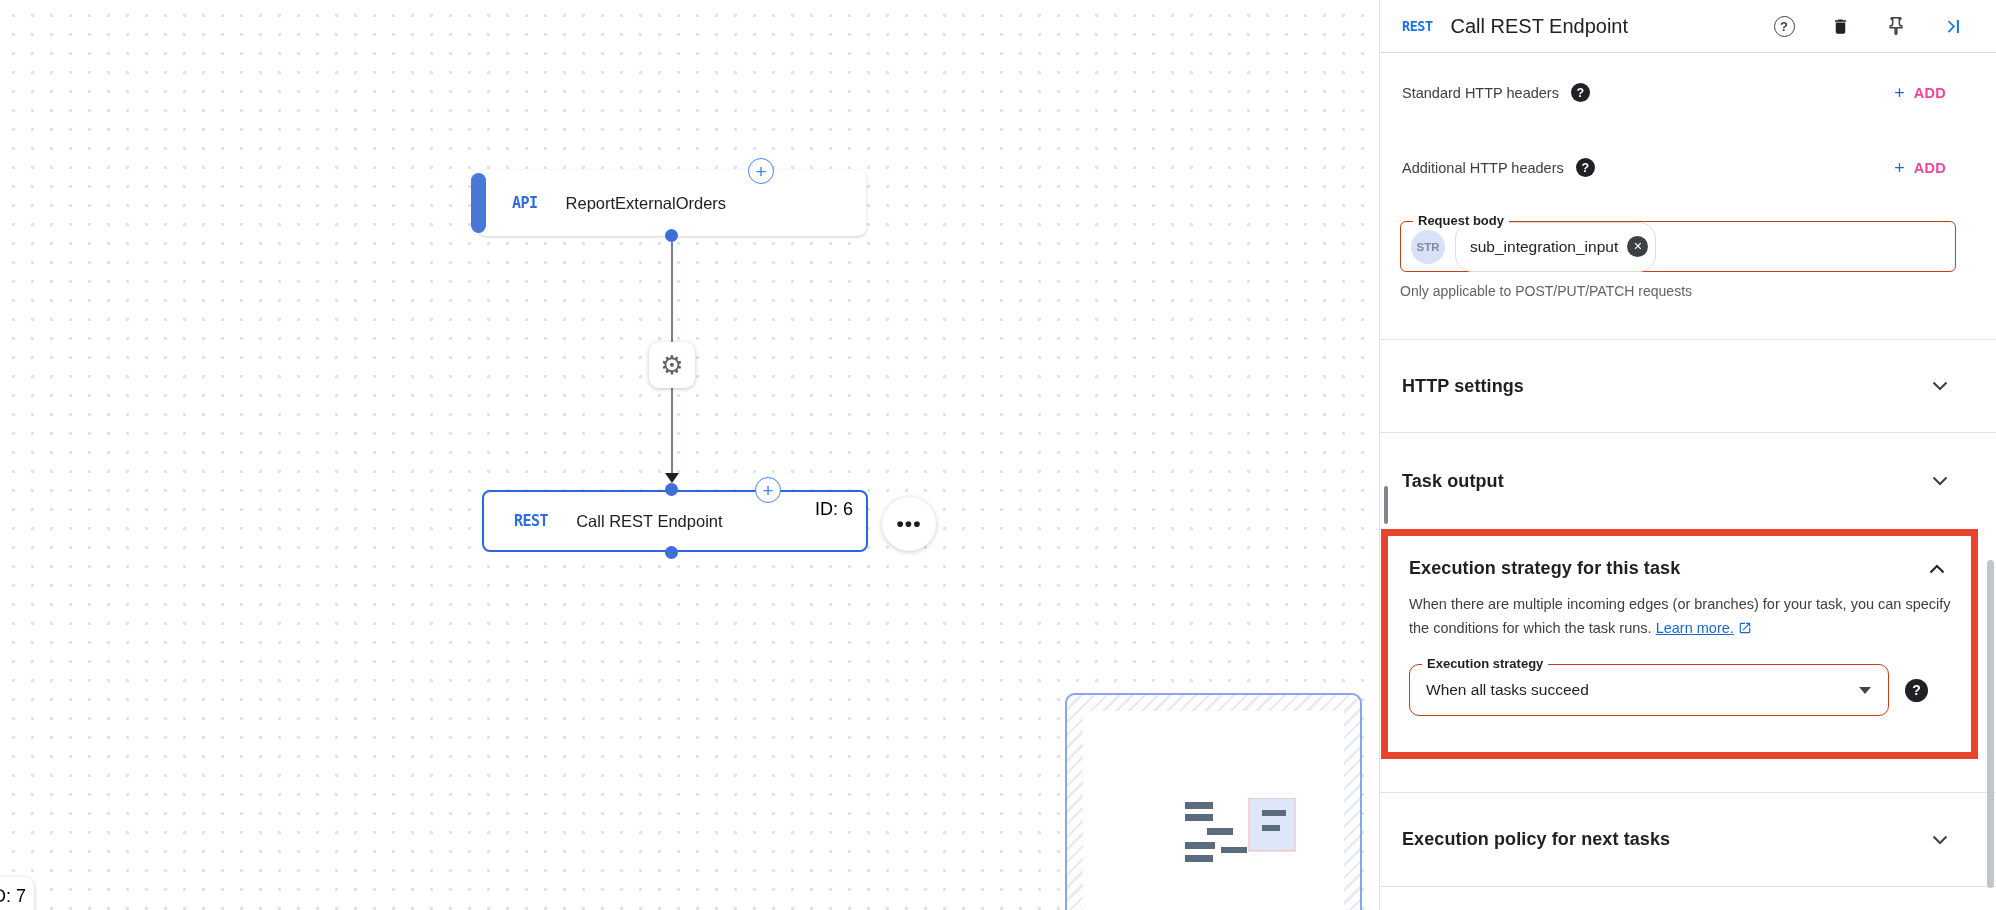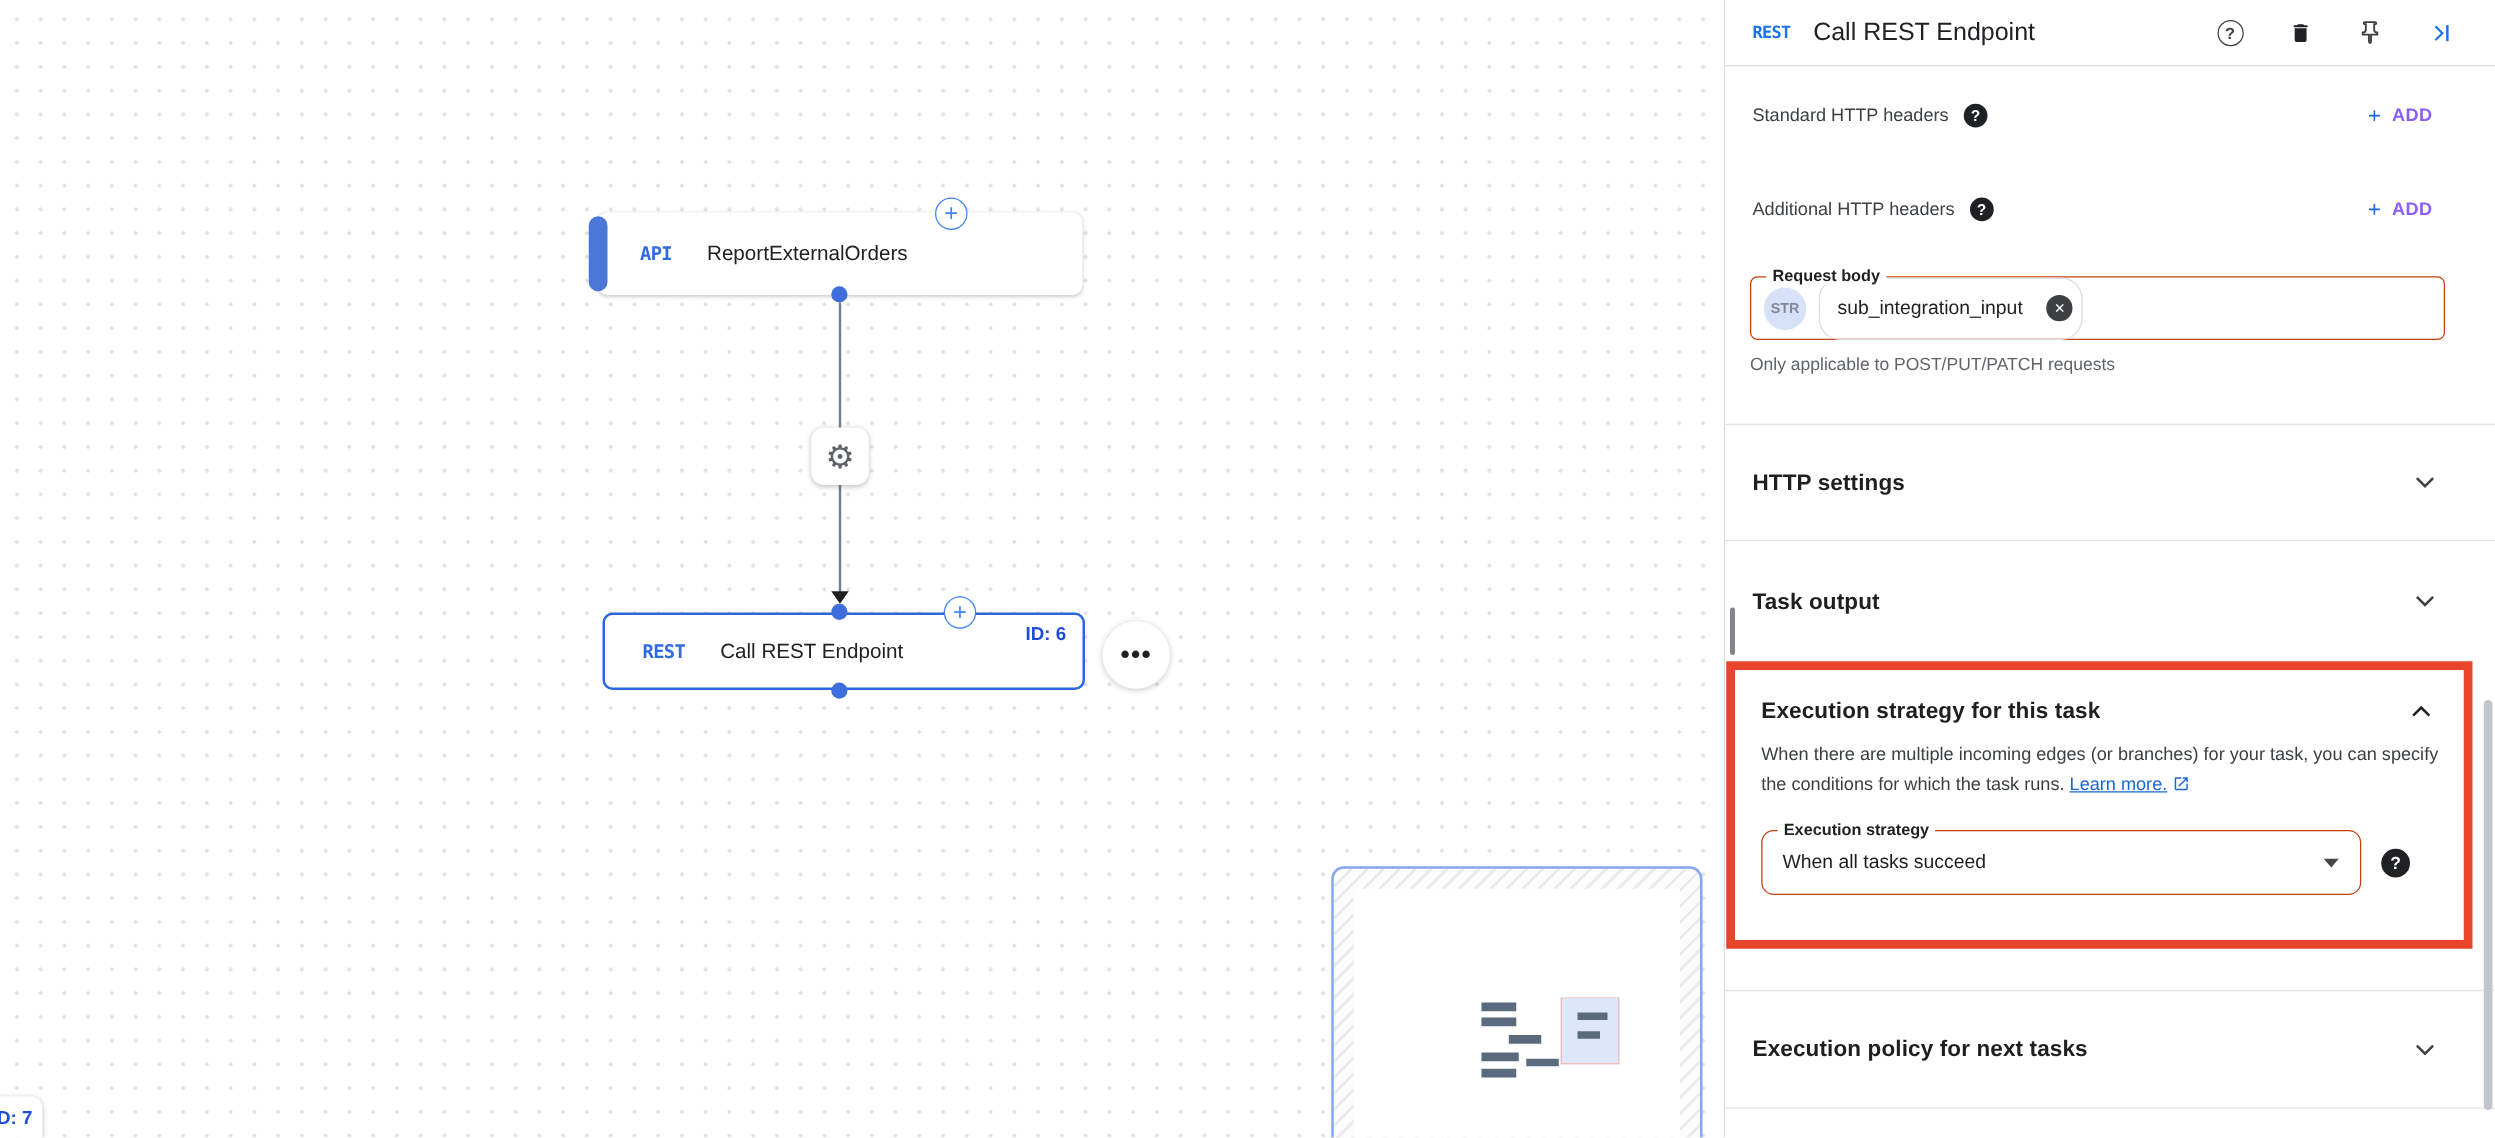--- a/index.html
+++ b/index.html
@@ -30,21 +30,21 @@
     position:absolute; left:-7px; top:3px; width:15px; height:60px;
     background:#4b77d9; border-radius:8px;
   }
   .node-logo {
     font-family:"DejaVu Sans Mono", monospace; font-weight:bold;
     color:#2f6be1; font-size:15px; letter-spacing:-0.5px;
   }
   .node-api .node-logo { margin-left:34px; }
   .node-rest .node-logo { margin-left:30px; }
   .node-title { margin-left:28px; font-size:16.5px; color:#202124; }
-  .id-badge { position:absolute; top:7px; right:13px; font-size:15px; color:#1d4ed8;font-weight:bold; }
+  .id-badge { position:absolute; top:7px; right:13px; font-size:18px; color:#000000; }
 
   .plus-btn {
     position:absolute; width:26px; height:26px; border-radius:50%;
     background:#fff; border:1.5px solid #4285f4; color:#4285f4;
     display:flex; align-items:center; justify-content:center;
     font-size:19px; line-height:1; z-index:5;
   }
   .plus-api { left:748px; top:158px; }
   .plus-rest { left:755px; top:477px; }
 
@@ -109,39 +109,39 @@
 
   .row-add { display:flex; align-items:center; padding:0 50px 0 22px; }
   .row-add.first { margin-top:30px; }
   .row-add.second { margin-top:56px; }
   .field-label { font-size:14.5px; color:#3c4043; }
   .help-filled {
     margin-left:12px; width:19px; height:19px; border-radius:50%;
     background:#202124; color:#fff; display:flex; align-items:center; justify-content:center;
     font-size:12.5px; font-weight:bold; flex:0 0 auto;
   }
-  .add-btn { display:flex; align-items:center; gap:7px; color:#8b5cf6; font-size:14.5px; font-weight:bold; letter-spacing:.3px; cursor:pointer; }
+  .add-btn { display:flex; align-items:center; gap:7px; color:#ec4899; font-size:14.5px; font-weight:bold; letter-spacing:.3px; cursor:pointer; }
 
   .outlined-field {
     position:relative; border:1px solid #c2410c; border-radius:6px;
     display:flex; align-items:center;
   }
   .legend {
     position:absolute; top:-9px; left:12px; background:#fff; padding:0 5px;
     font-size:13px; font-weight:bold; color:#1f1f1f;
   }
   .req-body { margin:44px 20px 0 20px; width:556px; height:51px; padding:0 10px; }
   .type-chip {
     width:34px; height:34px; border-radius:50%; background:#d7e2f9;
     color:#81899b; font-size:11.5px; font-weight:bold;
     display:flex; align-items:center; justify-content:center; flex:0 0 auto;
   }
   .var-chip {
     margin-left:10px; height:50px; border:1px solid #dadce0; border-radius:17px;
-    display:flex; align-items:center; padding:0 7px 0 14px; gap:19px;
+    display:flex; align-items:center; padding:0 7px 0 14px; gap:9px;
     font-size:15.5px; color:#202124;
   }
   .x-circle {
     width:21px; height:21px; border-radius:50%; background:#3c4043; color:#fff;
     display:flex; align-items:center; justify-content:center; font-size:11px; cursor:pointer;
   }
   .hint { margin:11px 20px 0; font-size:14px; color:#5f6368; }
 
   .hr { border-top:1px solid #e3e3e5; margin-top:0; }
   .hr.after-hint { margin-top:40px; }

